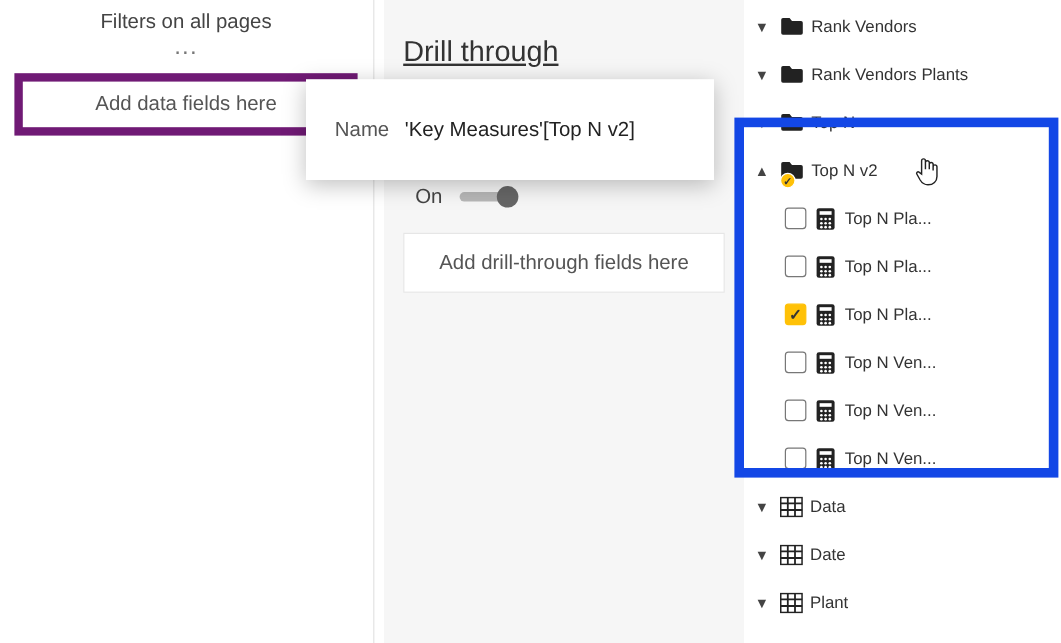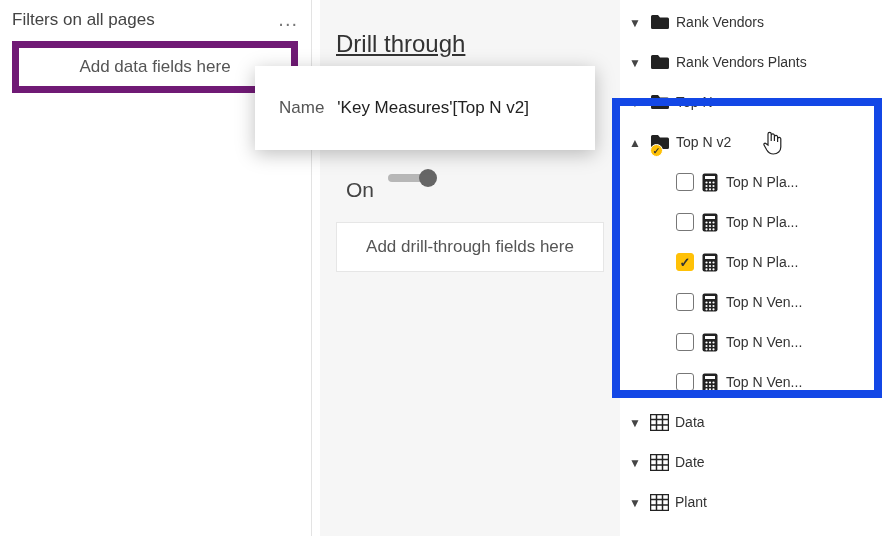--- a/index.html
+++ b/index.html
@@ -6,21 +6,21 @@
     body { width: 884px; height: 536px; background: #fff; position: relative; overflow: hidden; color: #333; }
     
     .left-pane { position: absolute; left: 0; top: 0; width: 310px; height: 100%; padding: 8px 12px; }
     .mid-pane  { position: absolute; left: 320px; top: 0; width: 300px; height: 100%; background: #f6f6f6; padding: 30px 16px; }
     .right-pane{ position: absolute; right: 0; top: 0; width: 264px; height: 100%; background: #fff; }
     
     .vr { position: absolute; top: 0; bottom: 0; width: 1px; background: #e3e3e3; }
     .vr.left  { left: 311px; }
     .vr.right { left: 619px; }
     
-    .filters-header { display:flex; justify-content: space-between; align-items:center; margin-bottom: 10px; }
+    .filters-header { display:flex; justify-content: space-between; align-items:center; margin-bottom: 10px; flex-direction: column; }
     .filters-header span.title { font-size: 17px; color: #444; }
     .dots { font-size: 20px; color: #777; letter-spacing: 1px; cursor:pointer; }
     
     .drop-zone {
       border: 7px solid #701a75; background:#fff; color:#555;
       display:flex; align-items:center; justify-content:center;
       height: 52px; font-size: 17px;
     }
     .drop-zone.mid {
       border:1px solid #e6e6e6; margin-top:20px; height:50px;
@@ -33,27 +33,27 @@
       background: #fff; box-shadow: 0 4px 18px rgba(0,0,0,0.25);
       z-index: 50;
       display:flex; align-items:center; padding: 0 24px;
     }
     .tooltip .lbl  { font-size: 17px; color:#555; margin-right: 13px; }
     .tooltip .val  { font-size: 17px; font-weight: 400; color:#222; }
     
     .section-label { font-size: 17px; color:#444; margin-top: 58px; margin-bottom: 18px; }
     
     .toggle-row { display:flex; align-items:center; gap: 14px; padding-left: 10px; }
-    .toggle-txt { font-size: 21px; color:#444;margin-top:24px; }
+    .toggle-txt { font-size: 17px; color:#444; }
     .toggle { width: 48px; height: 8px; background:#b7b7b7; border-radius:4px; position:relative; }
     .toggle .knob { width:18px; height:18px; border-radius:50%; background:#666; position:absolute; right:-1px; top:-5px; }
     
     .tree { padding: 2px 0; font-size: 14px; color:#333; }
     .tree-item { display:flex; align-items:center; height: 40px; gap:6px; padding-left: 6px; cursor:pointer; white-space:nowrap; }
-    .tree-item.child { padding-left: 56px; gap:8px; }
+    .tree-item.child { padding-left: 34px; gap:8px; }
     .tree-item .txt { overflow:hidden; text-overflow:ellipsis; }
     
     .chev { width:18px; text-align:center; color:#444; font-size:14px; user-select:none; }
     .chev.down::before  { content:"\25BC"; font-size:12px; }
     .chev.up::before    { content:"\25B2"; font-size:12px; }
     
     .folder-ico, .table-ico, .measure-ico { display:inline-flex; align-items:center; justify-content:center; }
     .folder-ico svg, .table-ico svg, .measure-ico svg { display:block; }
     
     .chk { width:18px; height:18px; border:1.5px solid #777; border-radius:3px; background:#fff; display:inline-flex; align-items:center; justify-content:center; flex:0 0 auto; }

